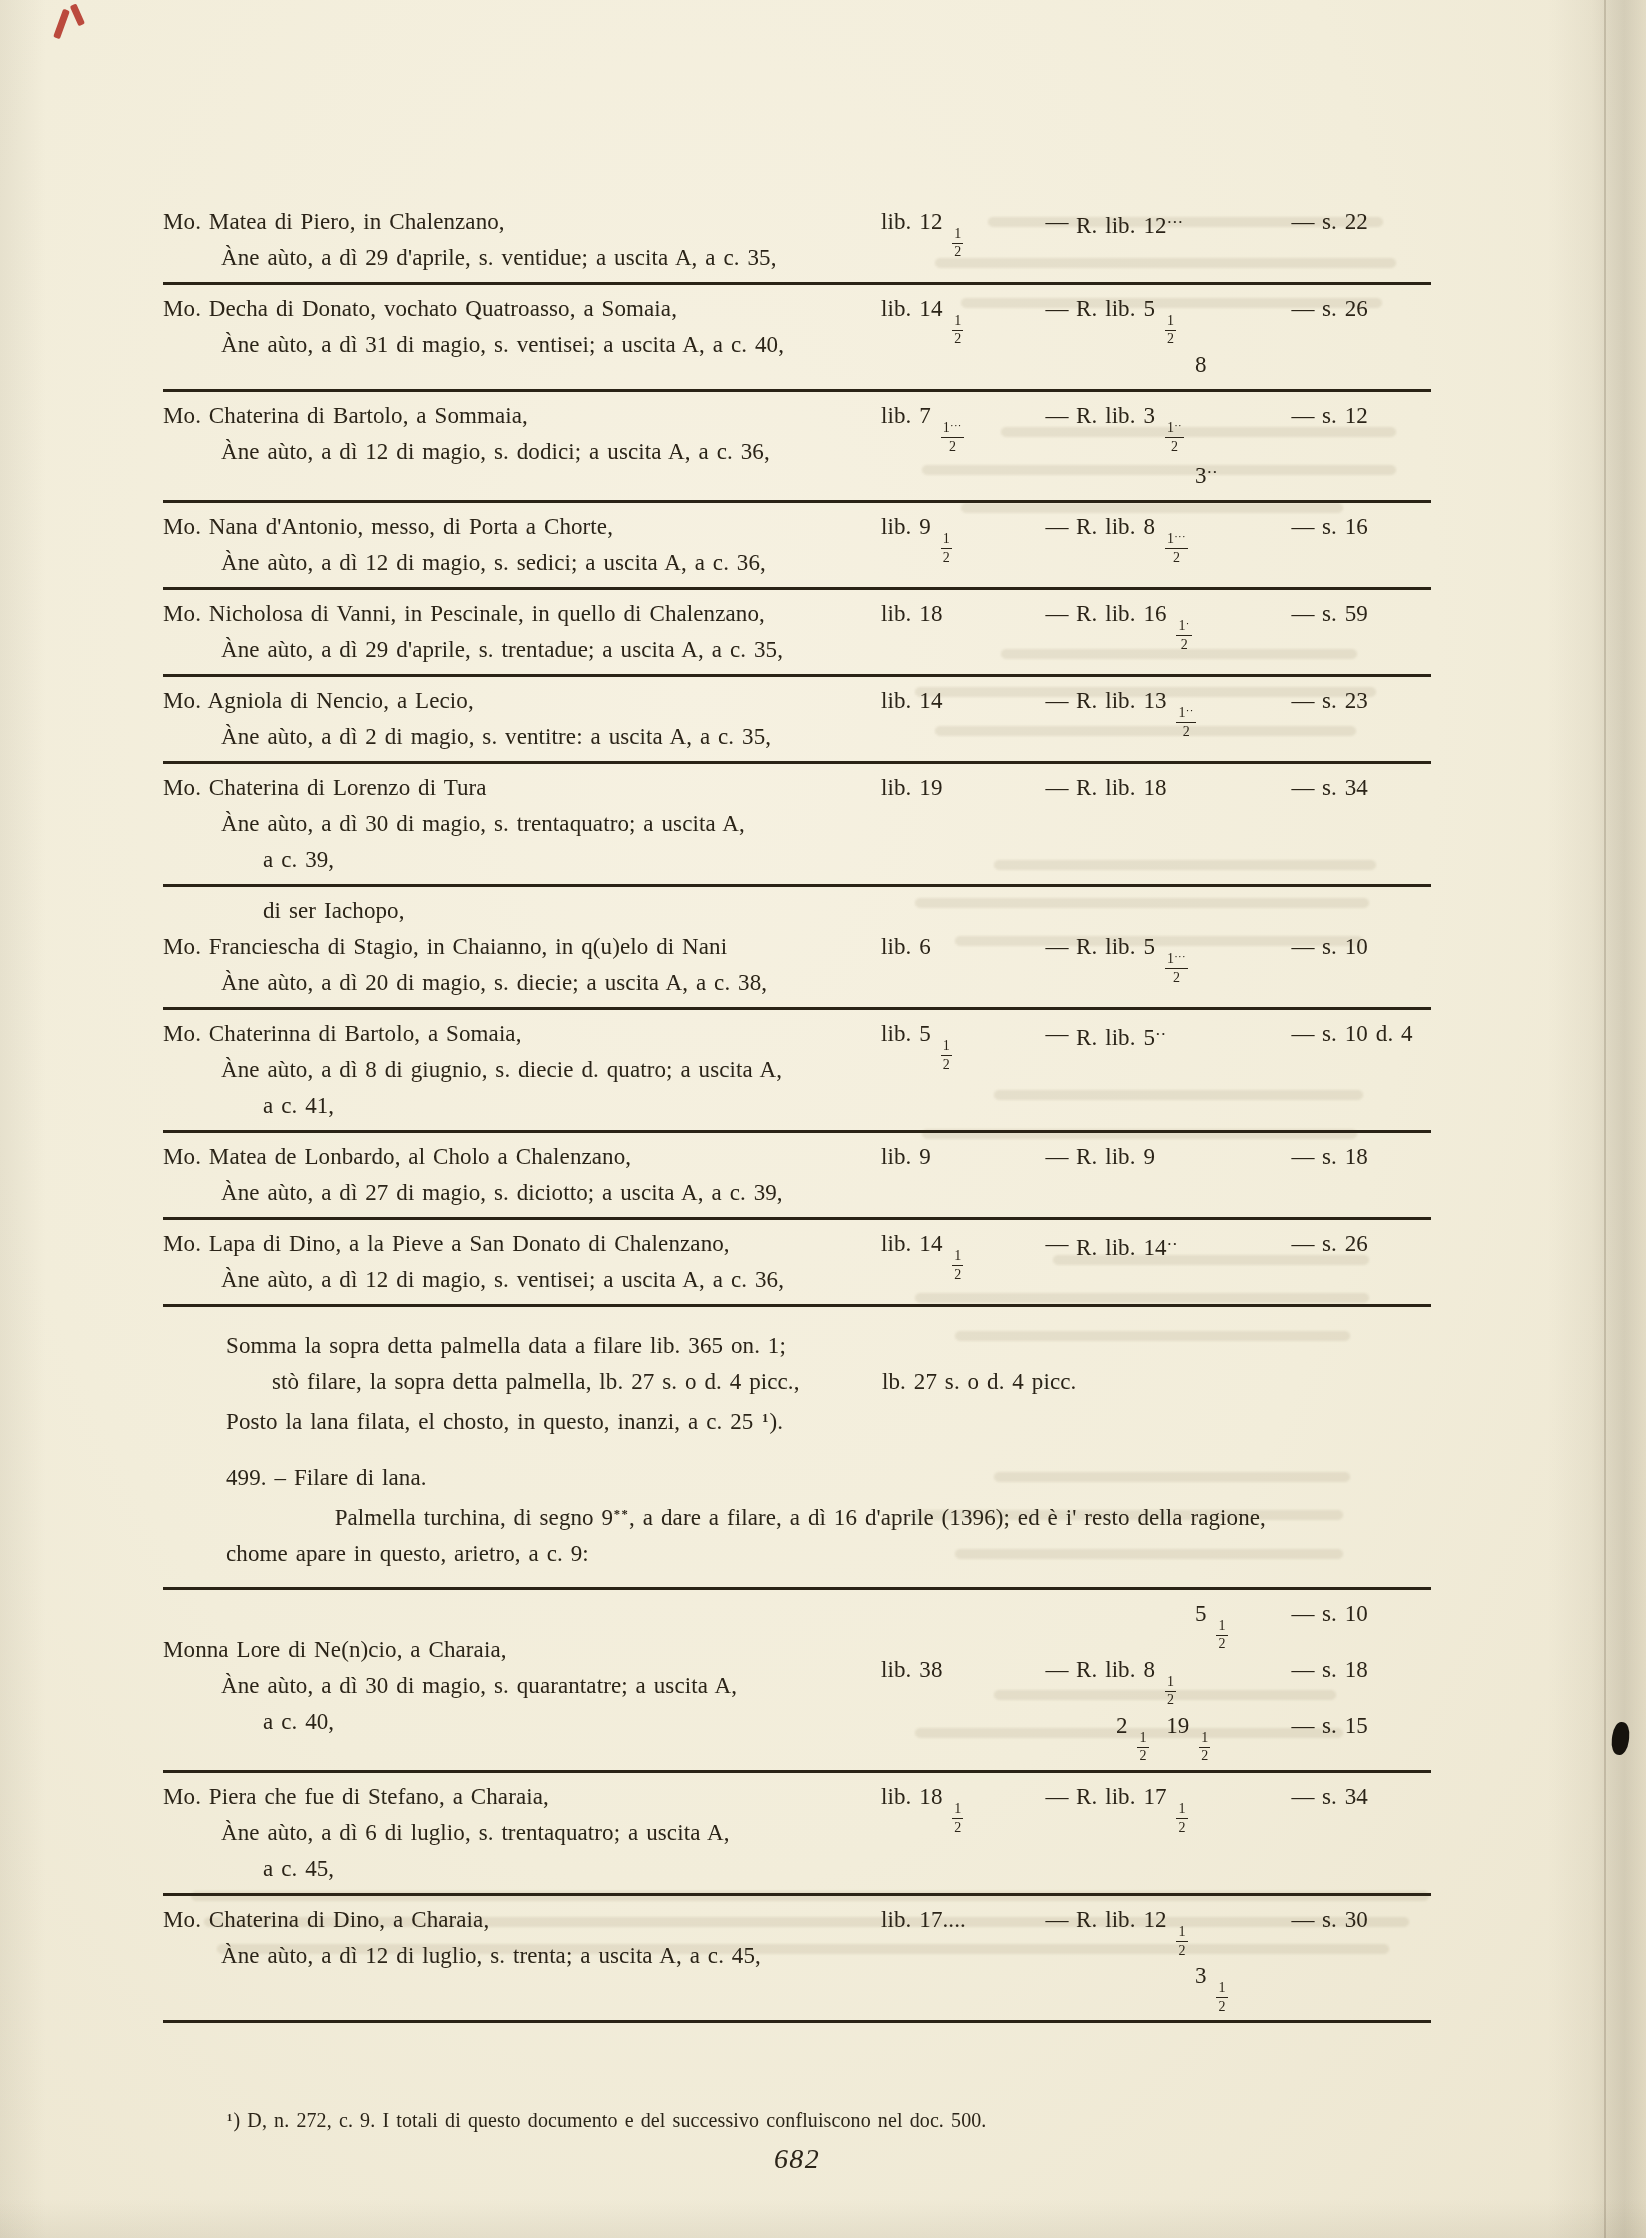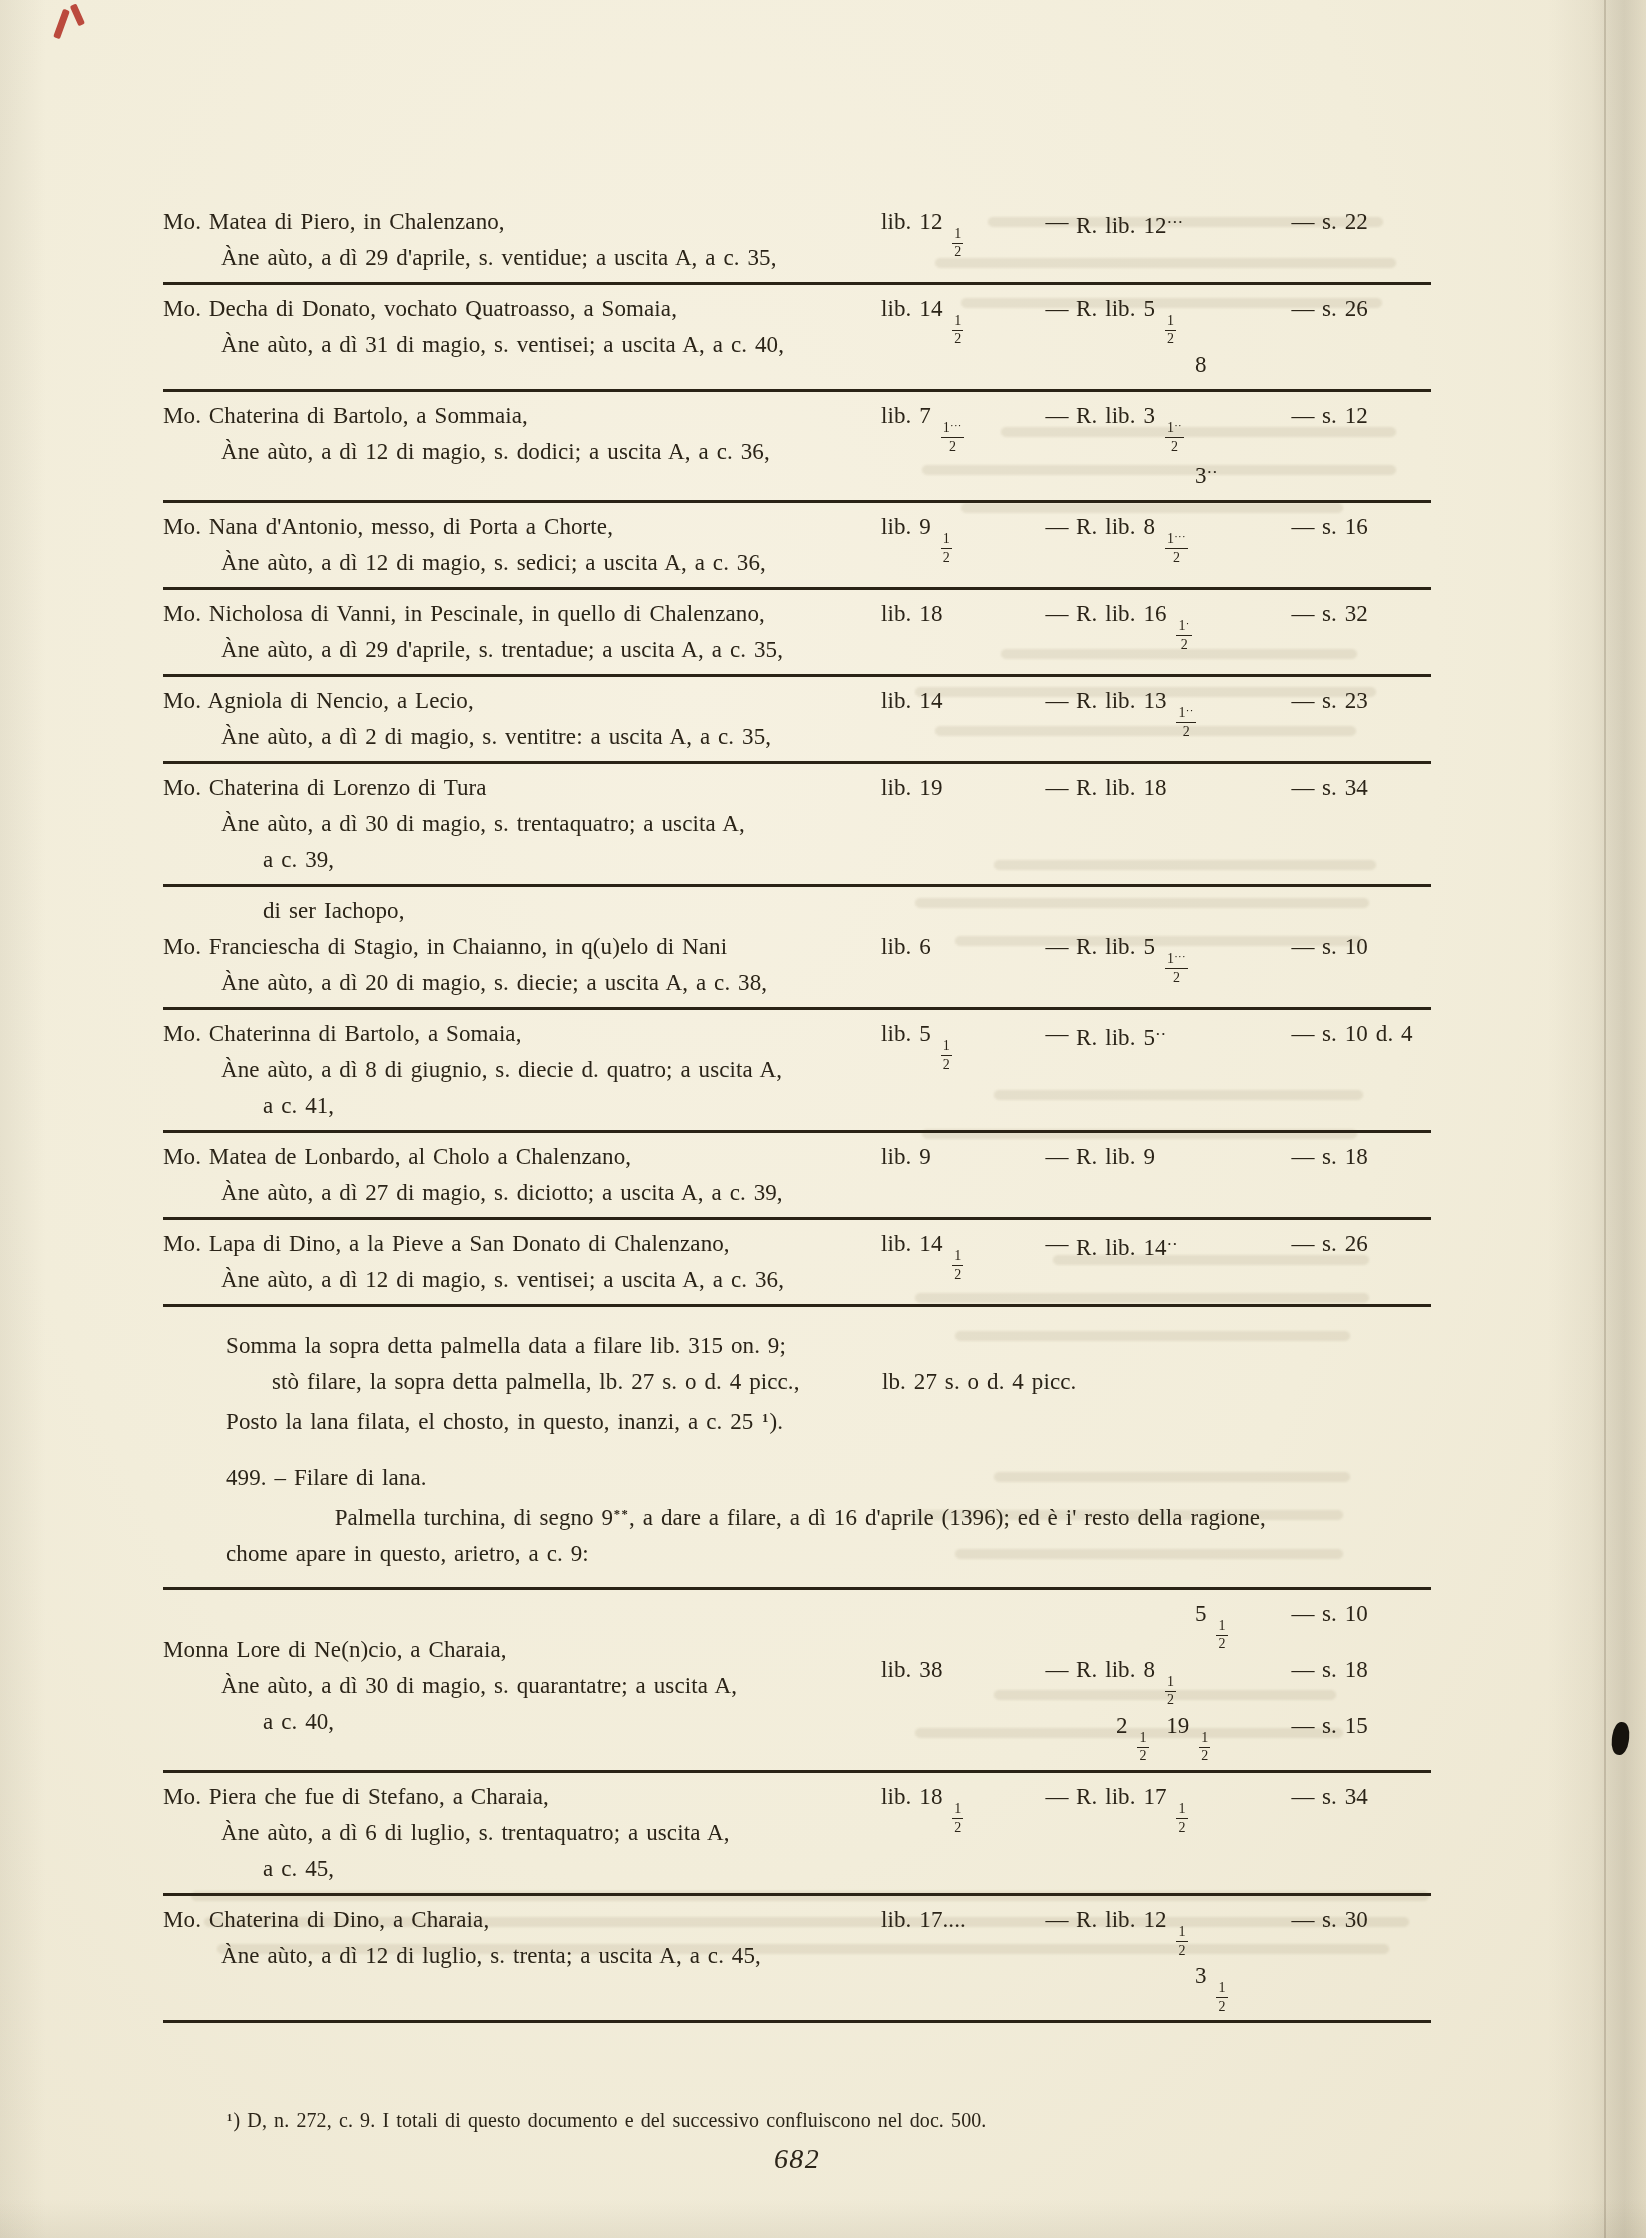--- a/index.html
+++ b/index.html
@@ -171,21 +171,21 @@
           <div class="eleft">
             <div class="lline ind0">Mo. Nicholosa di Vanni, in Pescinale, in quello di Chalenzano,</div>
             <div class="lline ind1">Àne aùto, a dì 29 d'aprile, s. trentadue; a uscita A, a c. 35,</div>
           </div>
           <div class="eright">
             <div class="rrow">
               <div class="rcell lib">lib. 18</div>
               <div class="rcell d1">—</div>
               <div class="rcell rlib">R. lib. 16 <span class="frac"><span class="fn">1<sup class="dots">·</sup></span><span class="fd">2</span></span></div>
               <div class="rcell d2">—</div>
-              <div class="rcell s">s. 32</div>
+              <div class="rcell s">s. 59</div>
             </div>
           </div>
         </div>
         <div class="entry">
           <div class="eleft">
             <div class="lline ind0">Mo. Agniola di Nencio, a Lecio,</div>
             <div class="lline ind1">Àne aùto, a dì 2 di magio, s. ventitre: a uscita A, a c. 35,</div>
           </div>
           <div class="eright">
             <div class="rrow">
@@ -277,21 +277,21 @@
               <div class="rcell lib">lib. 14 <span class="frac"><span class="fn">1</span><span class="fd">2</span></span></div>
               <div class="rcell d1">—</div>
               <div class="rcell rlib">R. lib. 14<sup class="dots">··</sup></div>
               <div class="rcell d2">—</div>
               <div class="rcell s">s. 26</div>
             </div>
           </div>
         </div>
       </div>
     <div id="summary" class="summary">
-        <div class="sline sind0"><span>Somma la sopra detta palmella data a filare lib. 315 on. 9;</span></div>
+        <div class="sline sind0"><span>Somma la sopra detta palmella data a filare lib. 365 on. 1;</span></div>
         <div class="sline sind1"><span>stò filare, la sopra detta palmella, lb. 27 s. o d. 4 picc.,</span><span class="sright">lb. 27 s. o d. 4 picc.</span></div>
         <div class="sline sind0"><span>Posto la lana filata, el chosto, in questo, inanzi, a c. 25 <sup class="dots">1</sup>).</span></div>
       </div>
     <div class="heading">499. – Filare di lana.</div>
     <div id="intro">
         <div class="iline iindm1">Palmella turchina, di segno 9<sup class="dots">**</sup>, a dare a filare, a dì 16 d'aprile (1396); ed è i' resto della ragione,</div>
         <div class="iline iind0">chome apare in questo, arietro, a c. 9:</div>
       </div>
     <div id="entries-bottom">
         <div class="entry">

